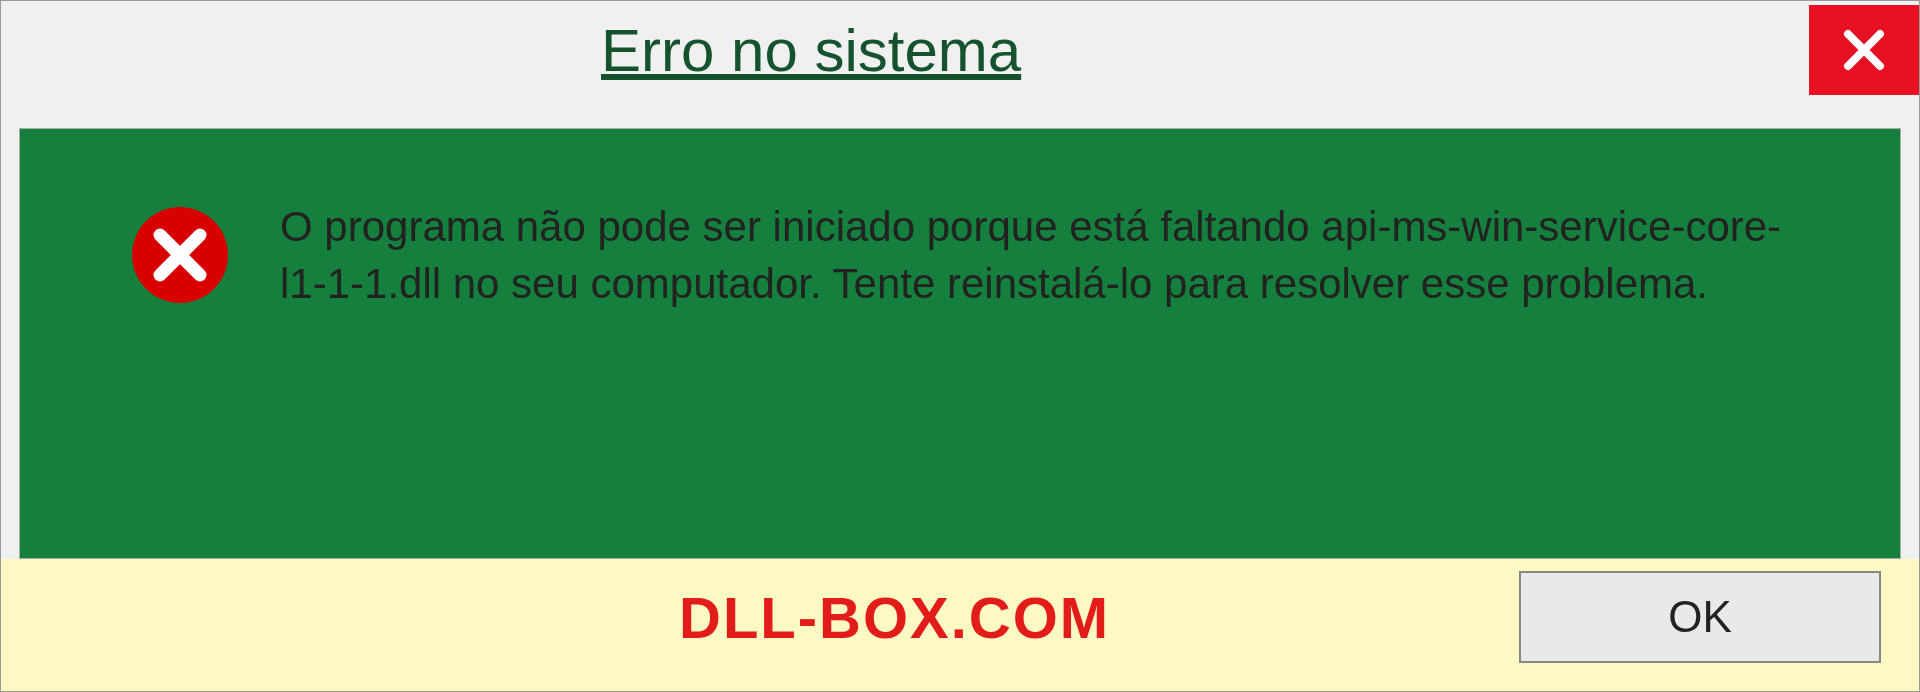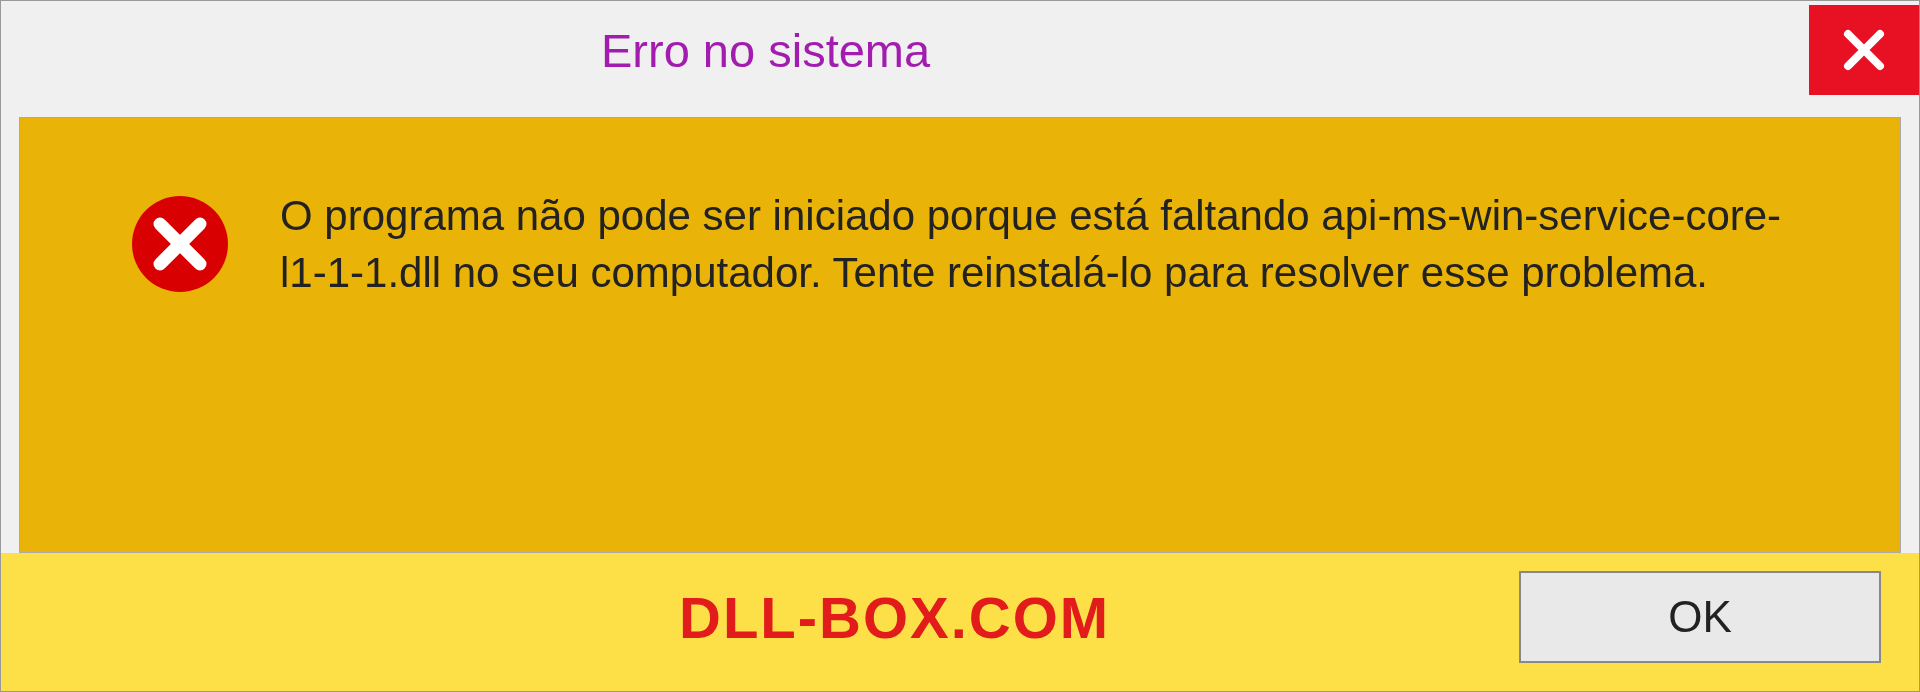--- a/index.html
+++ b/index.html
@@ -24,44 +24,45 @@
     }
     .titlebar {
       display: flex;
       align-items: center;
       justify-content: space-between;
       background: #f0f0f0;
       padding: 0 0 0 0;
       height: 98px;
     }
     .titlebar-title {
-      font-size: 47px;
-      color: #a21caf;
+      font-size: 60px;
+      color: #14532d;
       padding-left: 600px;
       font-weight: 400;
+      text-decoration: underline;
     }
     .close-button {
       width: 110px;
       height: 90px;
       background: #e81123;
       display: flex;
       align-items: center;
       justify-content: center;
       cursor: pointer;
       margin-right: 0;
       margin-top: 0;
     }
     .close-button svg {
       width: 48px;
       height: 48px;
     }
     .content-panel {
-      background: #eab308;
+      background: #15803d;
       border: 1px solid #aaa;
-      margin: 18px 18px 0 18px;
+      margin: 29px 18px 0 18px;
       padding: 70px 50px 96px 110px;
       display: flex;
       align-items: flex-start;
       gap: 50px;
       flex: 1;
     }
     .error-icon {
       flex-shrink: 0;
       width: 100px;
       height: 100px;
@@ -70,22 +71,22 @@
     .message-text {
       font-size: 42px;
       line-height: 1.35;
       color: #222;
       max-width: 1520px;
     }
     .footer {
       display: flex;
       align-items: center;
       justify-content: space-between;
-      padding: 18px 38px 28px 38px;
-      background: #fde047;
+      padding: 12px 38px 28px 38px;
+      background: #fef9c3;
     }
     .watermark {
       font-size: 58px;
       font-weight: 900;
       color: #e21b1b;
       letter-spacing: 2px;
       font-family: Arial, sans-serif;
       margin-left: 640px;
     }
     .ok-button {

